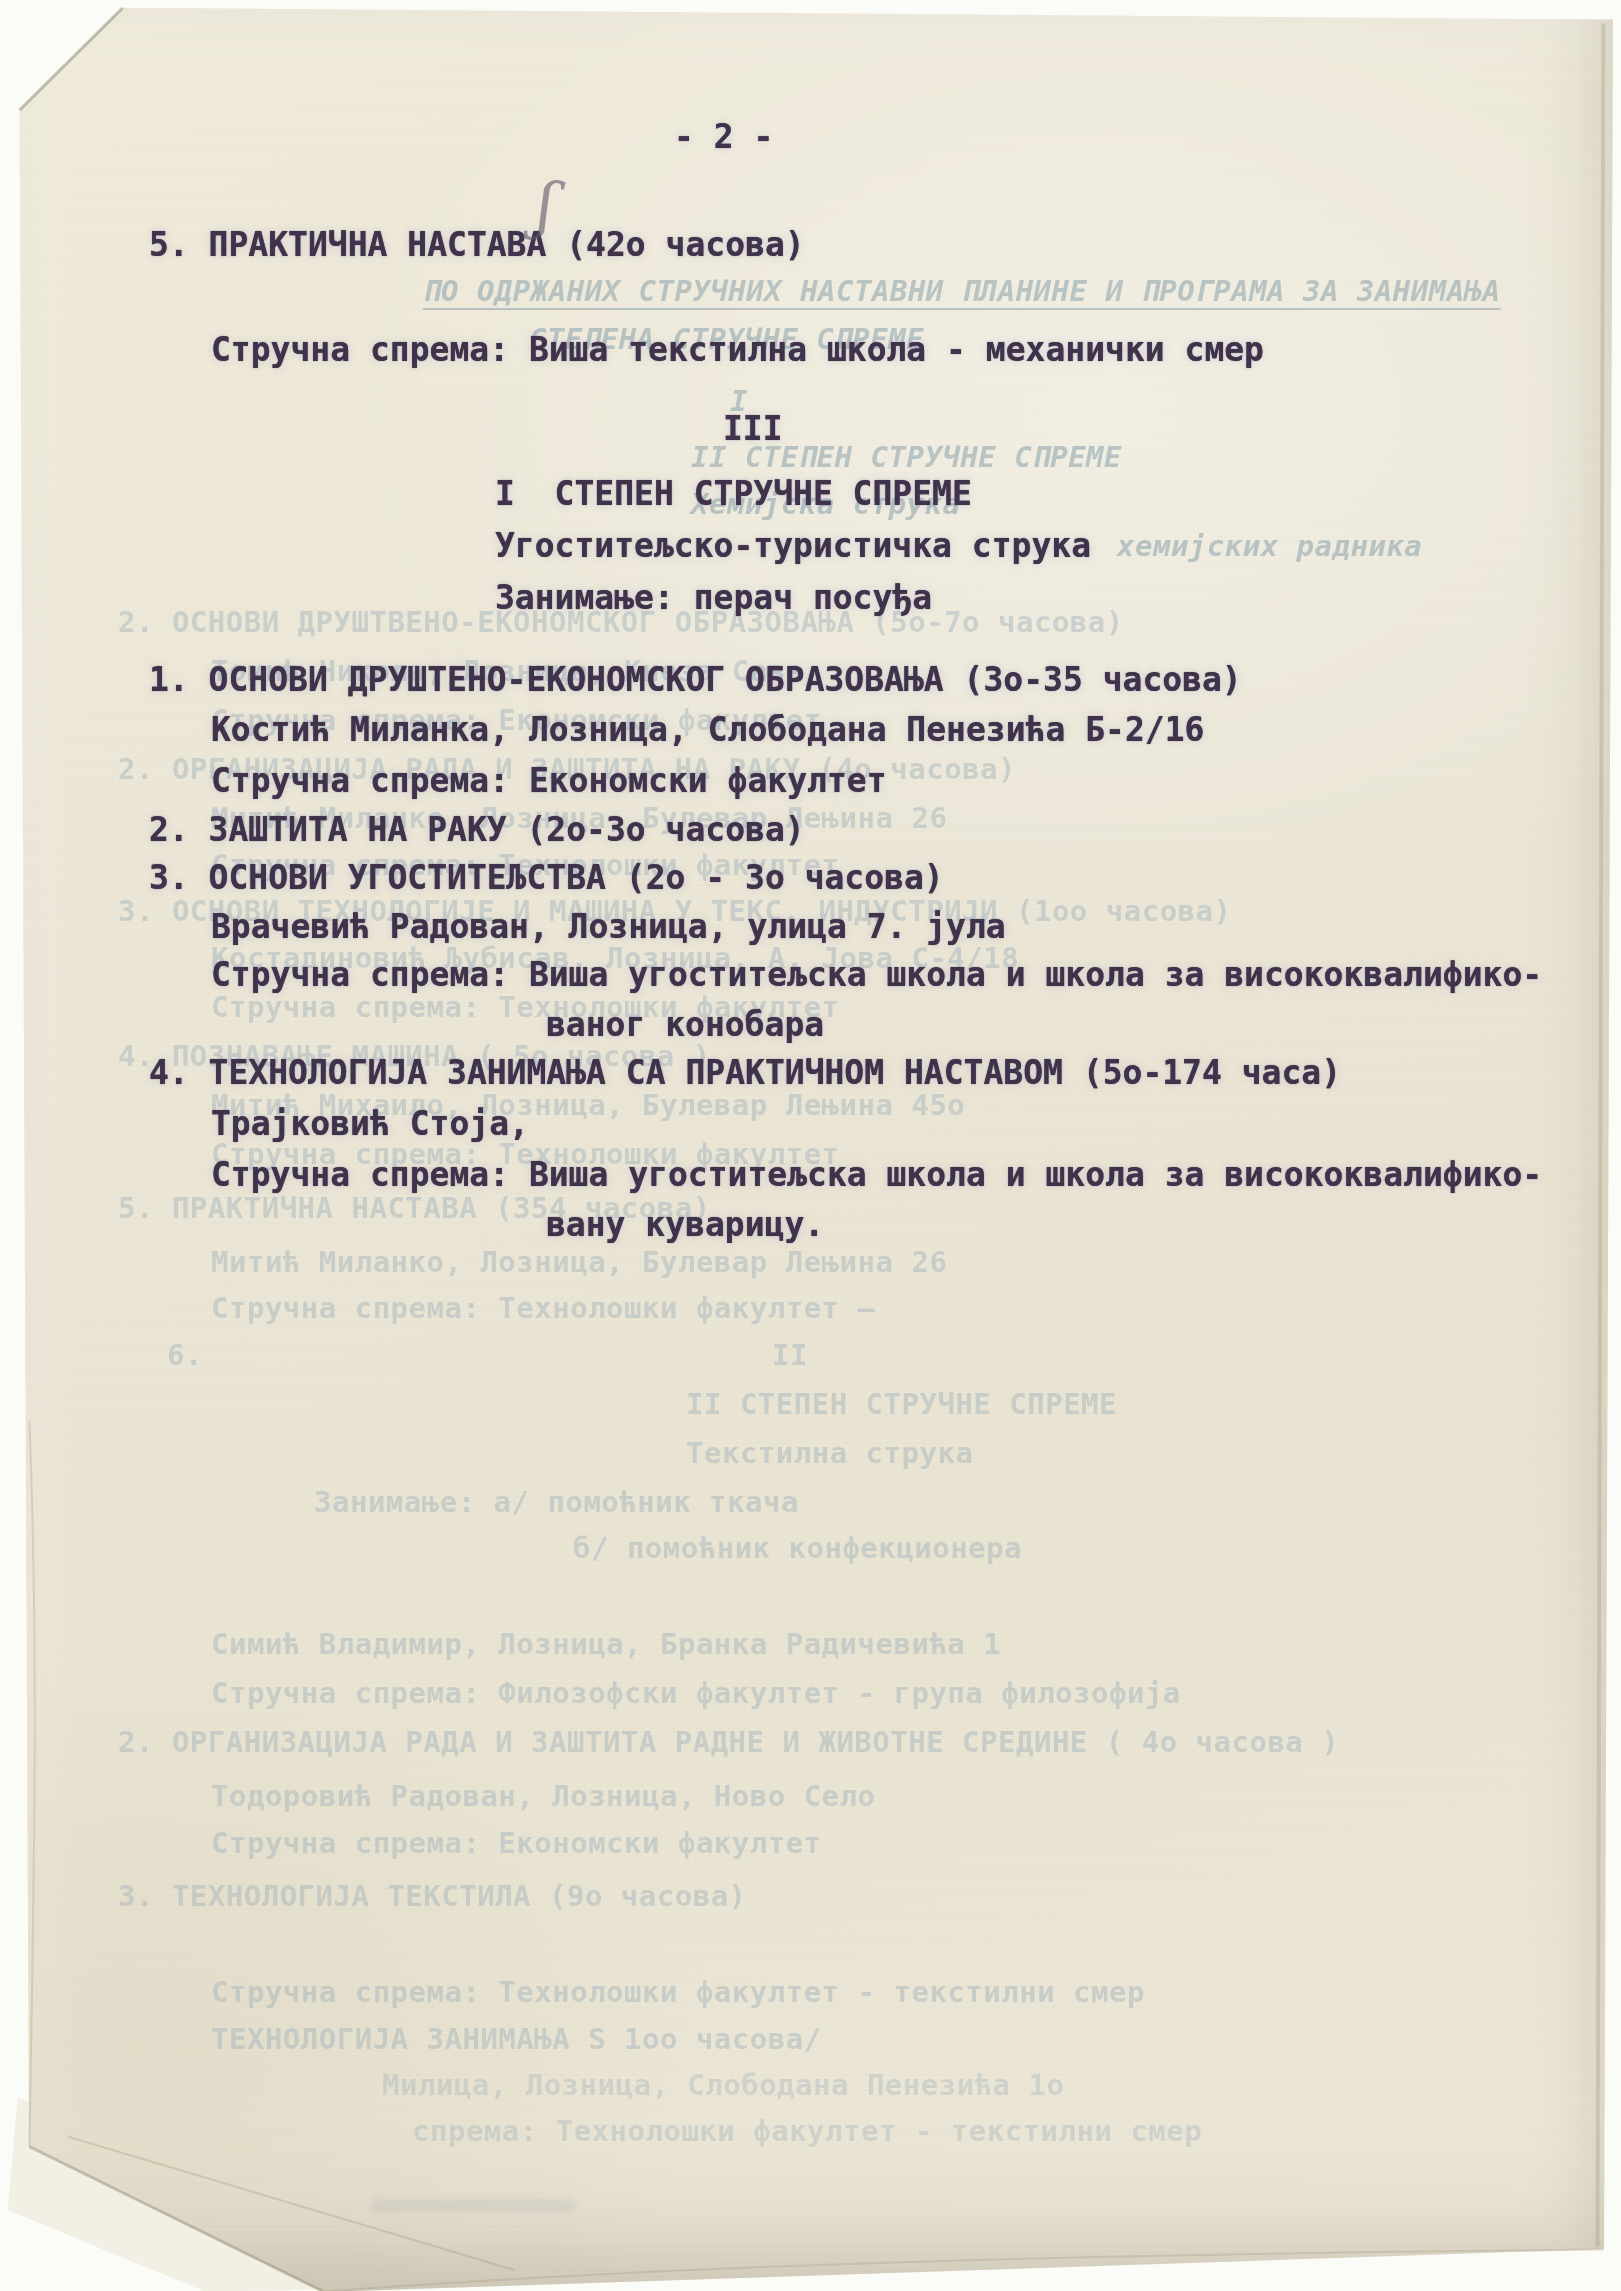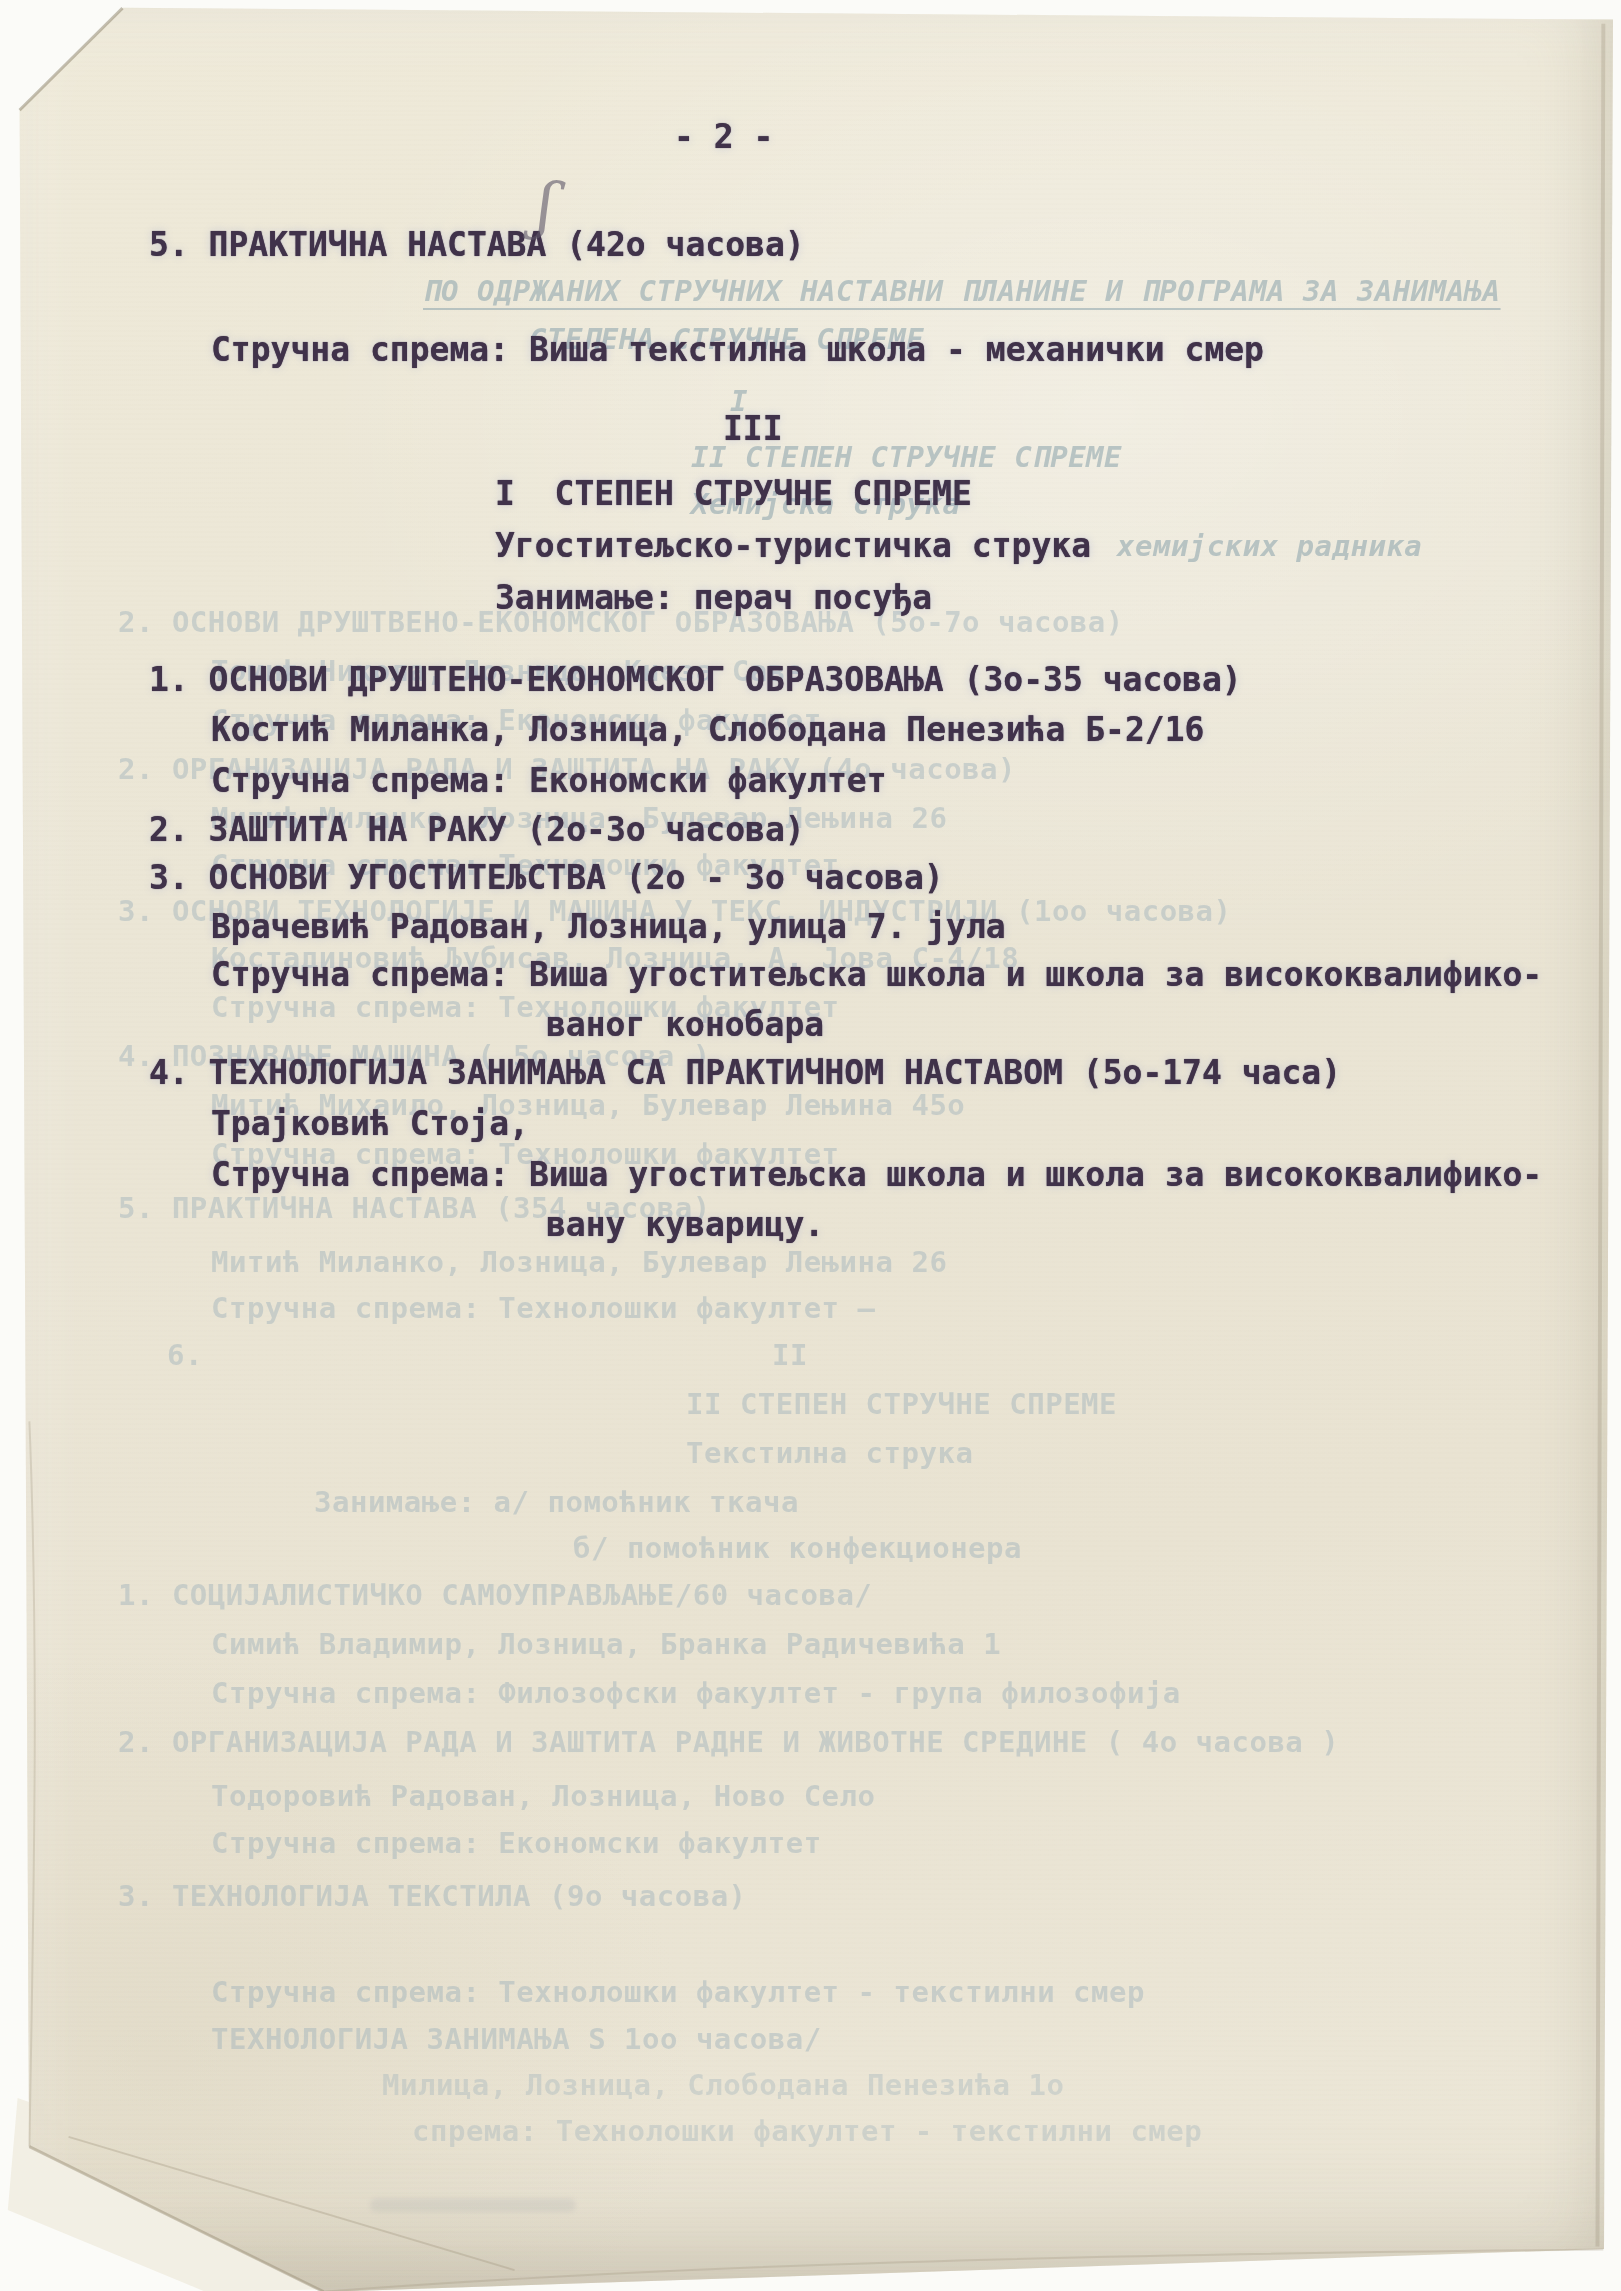--- a/index.html
+++ b/index.html
@@ -68,21 +68,20 @@
       <div class="gl" style="top:1140px;left:211px">Стручна спрема: Технолошки факултет</div>
       <div class="gl" style="top:1194px;left:118px">5. ПРАКТИЧНА НАСТАВА (354 часова)</div>
       <div class="gl" style="top:1248px;left:211px">Митић Миланко, Лозница, Булевар Лењина 26</div>
       <div class="gl" style="top:1294px;left:211px">Стручна спрема: Технолошки факултет —</div>
       <div class="gl" style="top:1341px;left:167px">6.</div>
       <div class="gl" style="top:1341px;left:772px">II</div>
       <div class="gl" style="top:1390px;left:686px">II СТЕПЕН СТРУЧНЕ СПРЕМЕ</div>
       <div class="gl" style="top:1439px;left:686px">Текстилна струка</div>
       <div class="gl" style="top:1488px;left:314px">Занимање: а/ помоћник ткача</div>
       <div class="gl" style="top:1534px;left:573px">б/ помоћник конфекционера</div>
-      <div class="gl" style="top:1581px;left:118px">1. СОЦИЈАЛИСТИЧКО САМОУПРАВЉАЊЕ/60 часова/</div>
       <div class="gl" style="top:1630px;left:211px">Симић Владимир, Лозница, Бранка Радичевића 1</div>
       <div class="gl" style="top:1679px;left:211px">Стручна спрема: Филозофски факултет - група филозофија</div>
       <div class="gl" style="top:1728px;left:118px">2. ОРГАНИЗАЦИЈА РАДА И ЗАШТИТА РАДНЕ И ЖИВОТНЕ СРЕДИНЕ ( 4о часова )</div>
       <div class="gl" style="top:1782px;left:211px">Тодоровић Радован, Лозница, Ново Село</div>
       <div class="gl" style="top:1829px;left:211px">Стручна спрема: Економски факултет</div>
       <div class="gl" style="top:1882px;left:118px">3. ТЕХНОЛОГИЈА ТЕКСТИЛА (9о часова)</div>
       <div class="gl" style="top:1978px;left:211px">Стручна спрема: Технолошки факултет - текстилни смер</div>
       <div class="gl" style="top:2025px;left:211px">ТЕХНОЛОГИЈА ЗАНИМАЊА Ѕ 1оо часова/</div>
       <div class="gl g-lo" style="top:2071px;left:382px">Милица, Лозница, Слободана Пенезића 1о</div>
       <div class="gl g-lo" style="top:2117px;left:412px">спрема: Технолошки факултет - текстилни смер</div>

